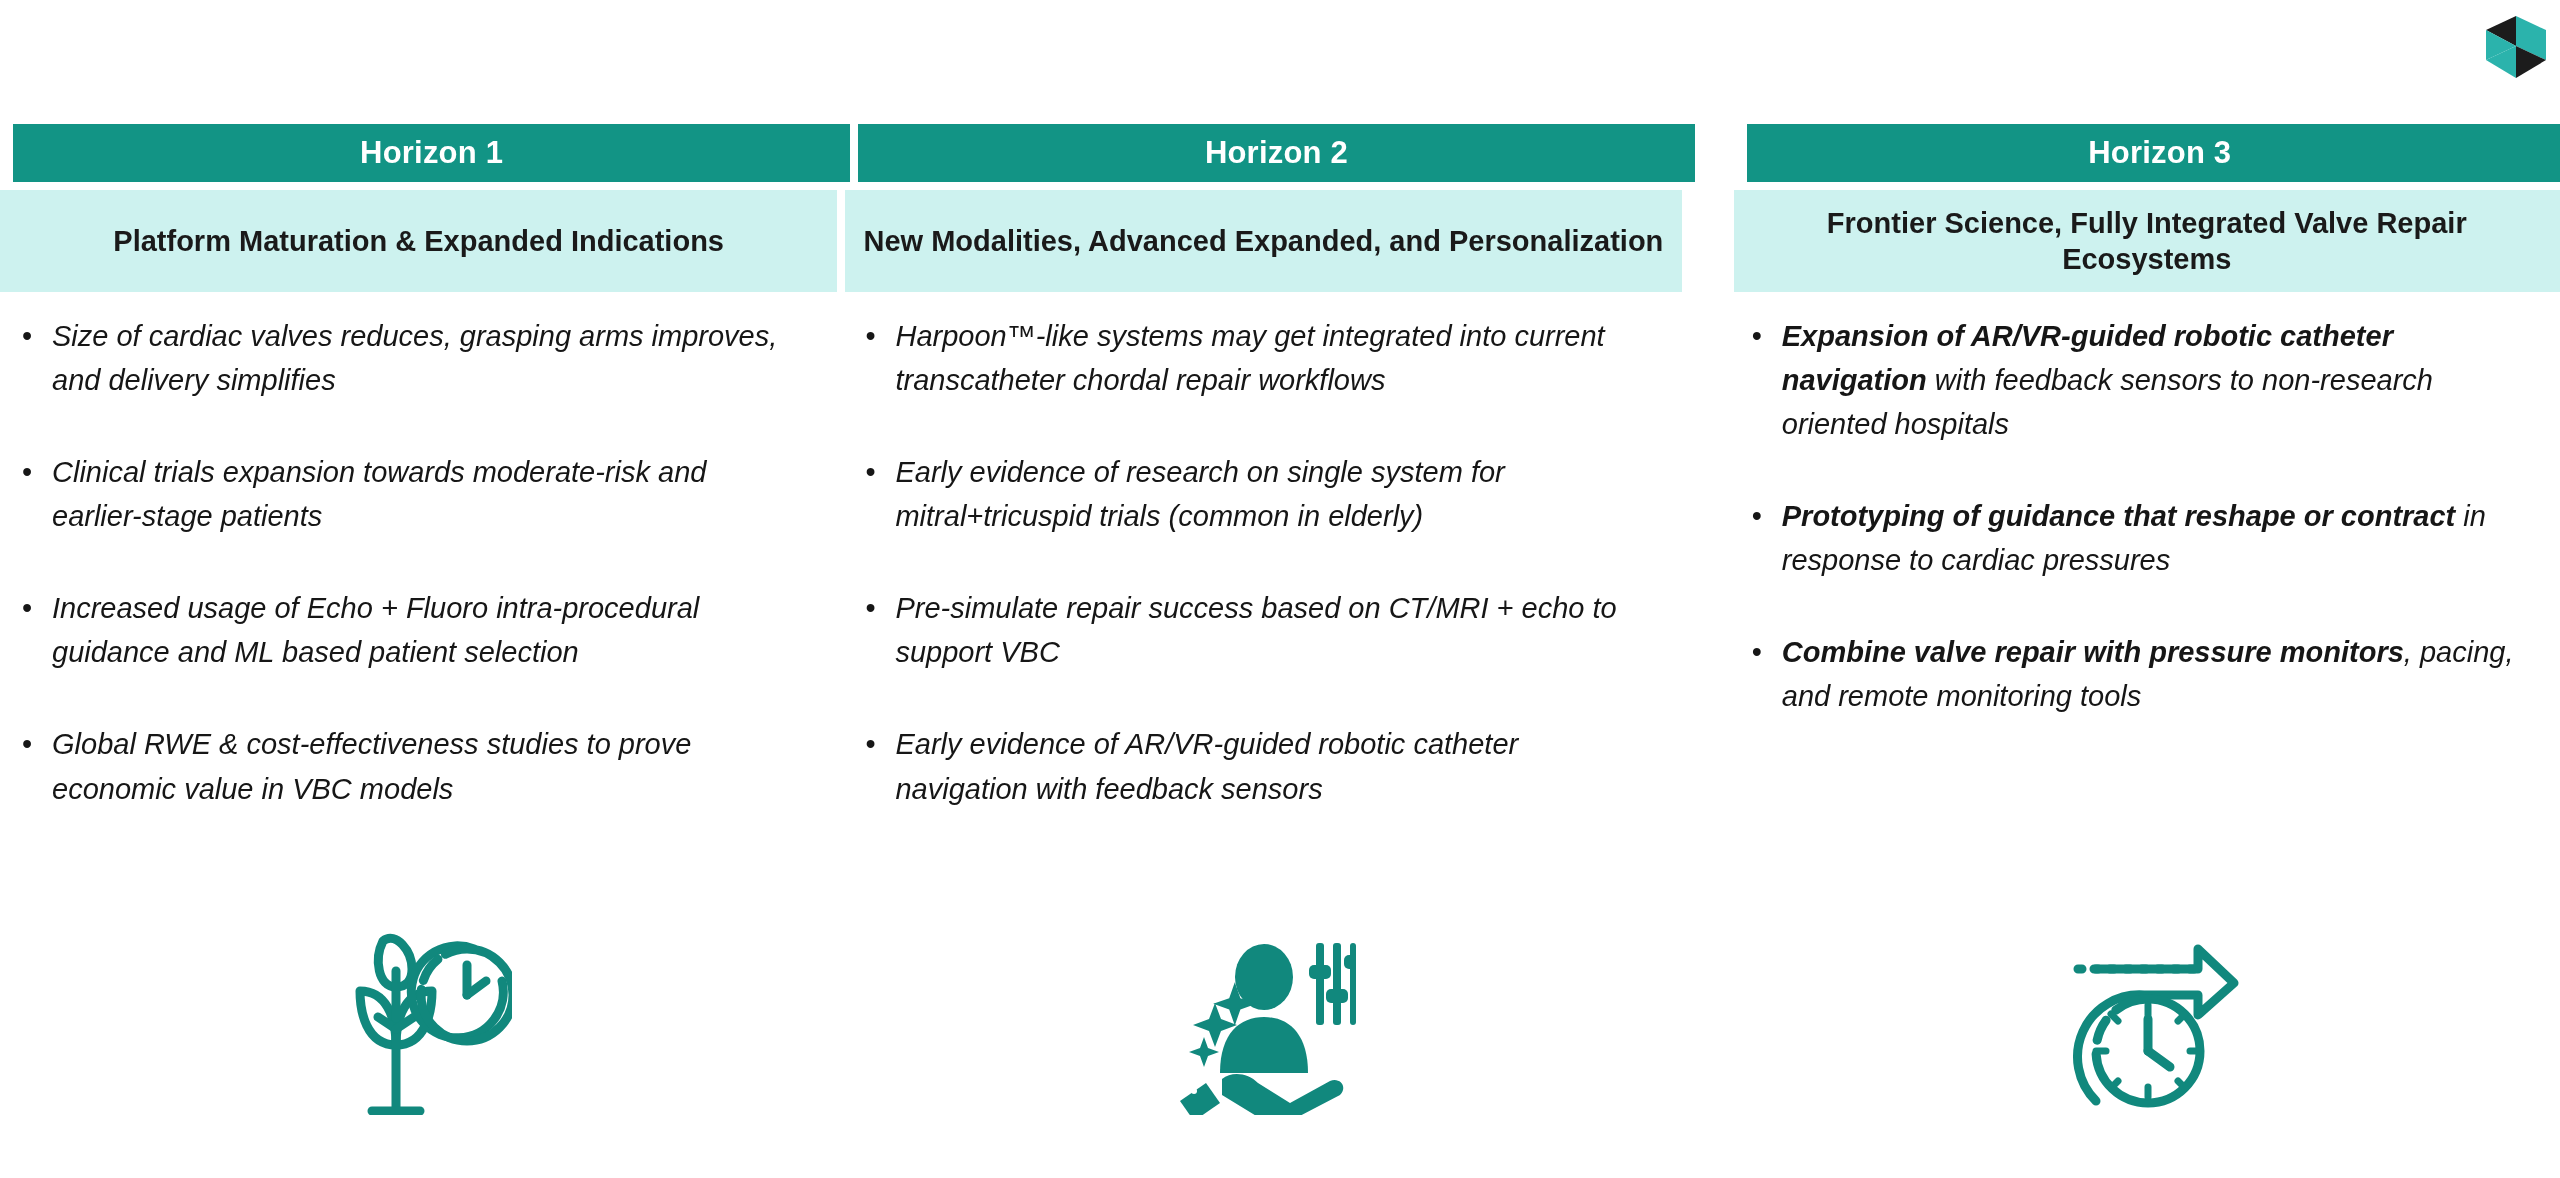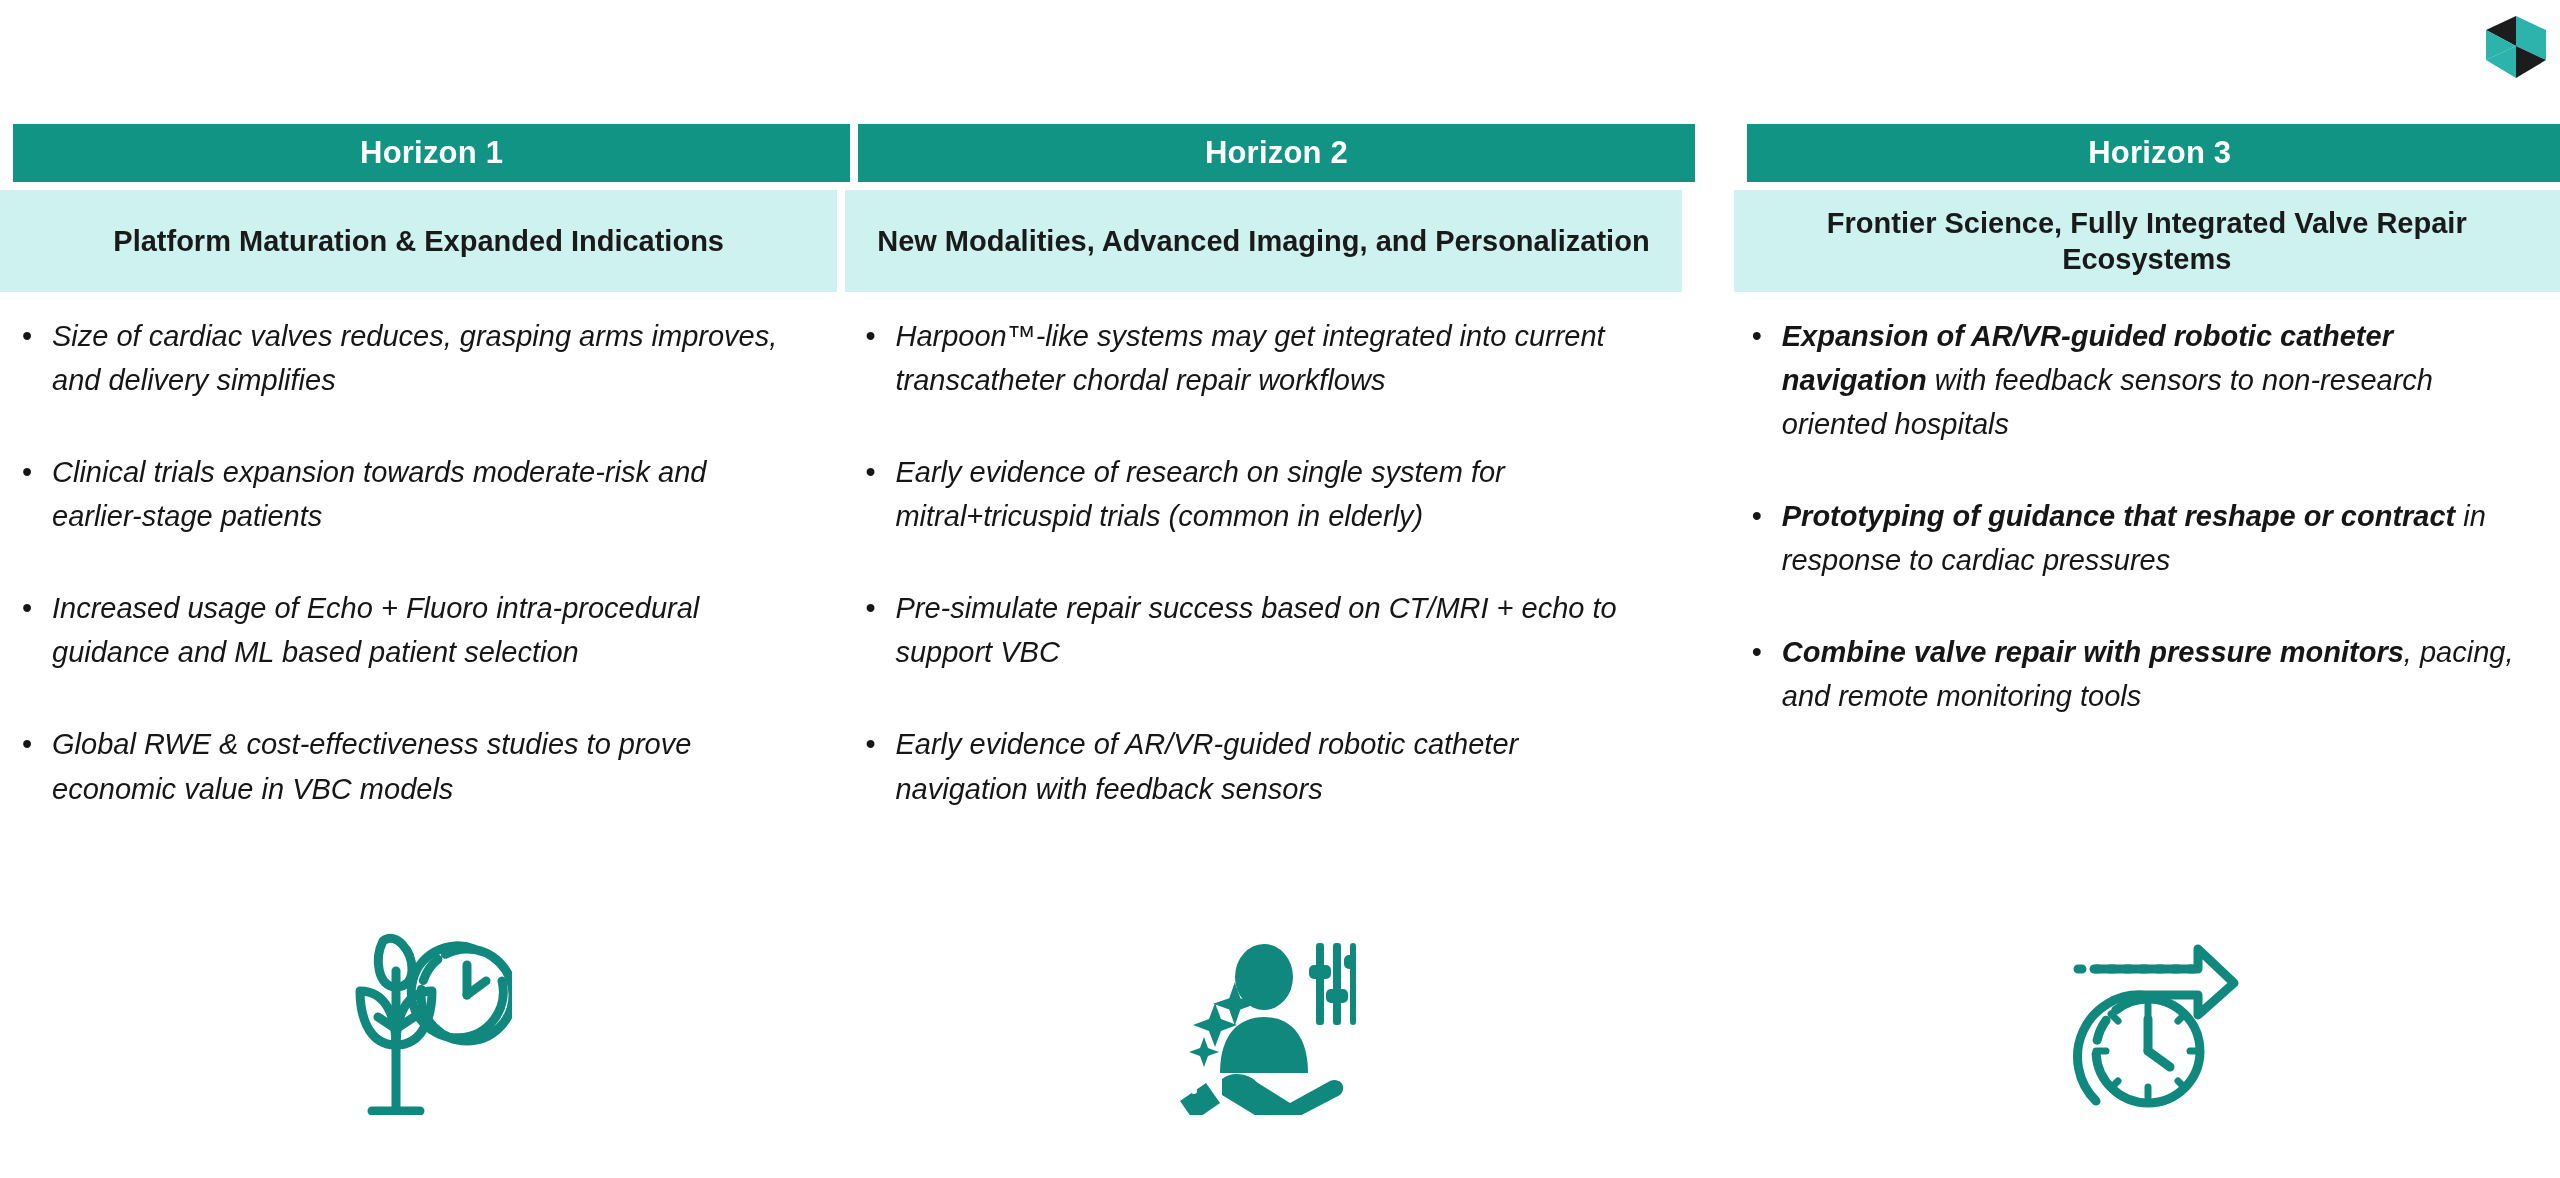--- a/index.html
+++ b/index.html
@@ -145,21 +145,21 @@
   </div>
 
   <div class="header-row">
     <div class="header-cell col-1">Horizon 1</div>
     <div class="header-cell col-2">Horizon 2</div>
     <div class="header-cell col-3">Horizon 3</div>
   </div>
 
   <div class="sub-row">
     <div class="sub-cell col-1">Platform Maturation &amp; Expanded Indications</div>
-    <div class="sub-cell col-2">New Modalities, Advanced Imaging, and Personalization</div>
+    <div class="sub-cell col-2">New Modalities, Advanced Expanded, and Personalization</div>
     <div class="sub-cell col-3">Frontier Science, Fully Integrated Valve Repair Ecosystems</div>
   </div>
 
   <div class="body-row">
     <div class="body-col c1 col-1">
         <div class="bullet">
           <span class="bullet-dot">•</span>
           <span class="bullet-text">Size of cardiac valves reduces, grasping arms improves, and delivery simplifies</span>
         </div>
         <div class="bullet">

